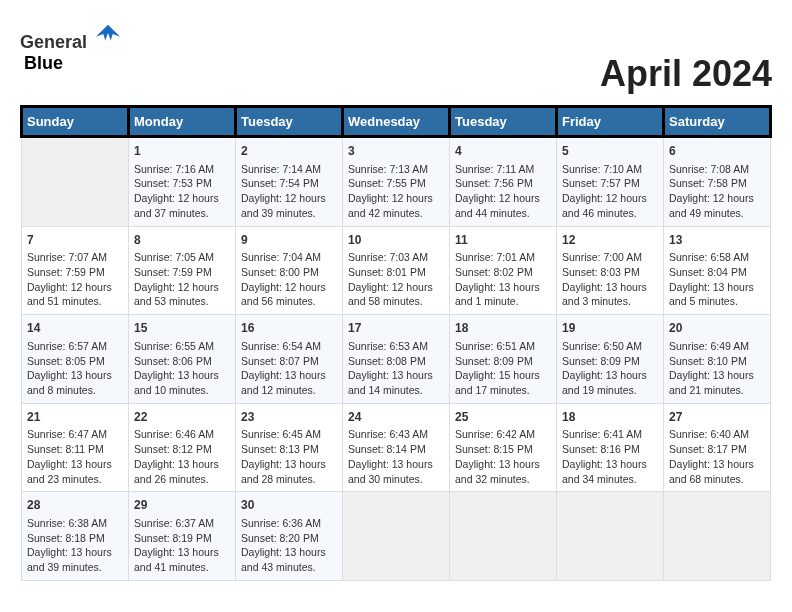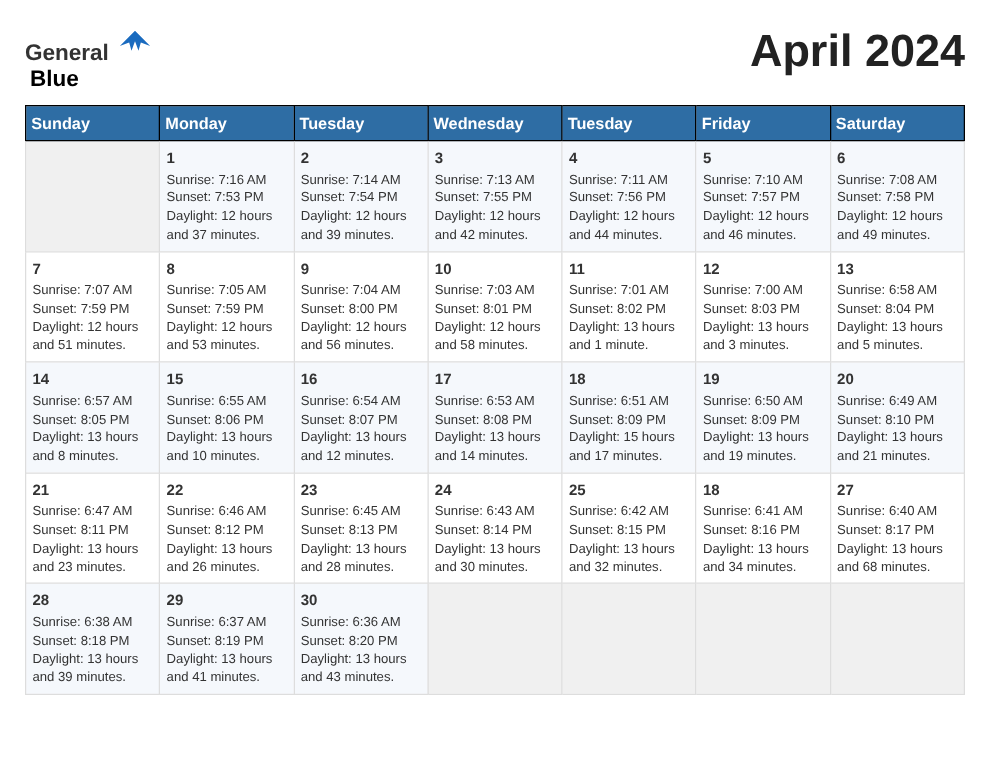--- a/index.html
+++ b/index.html
@@ -30,20 +30,21 @@
       font-weight: bold;
       color: #000000;
     }
     .logo-icon {
       width: 28px;
       height: 28px;
       margin-left: 2px;
     }
     .title-area {
       text-align: left;
+      margin-top: 33px;
     }
     .main-title {
       font-size: 36px;
       font-weight: bold;
       color: #222;
     }
     .subtitle {
       font-size: 16px;
       color: #444;
     }
@@ -52,21 +53,21 @@
       border-collapse: collapse;
       font-size: 11px;
     }
     .calendar thead tr th {
       background-color: #2e6da4;
       color: #fff;
       padding: 6px 4px;
       text-align: left;
       font-size: 13px;
       font-weight: bold;
-      border: 1px solid #000000;
+      border: 3px solid #000000;
     }
     .calendar tbody tr td {
       vertical-align: top;
       padding: 5px 5px;
       border: 1px solid #ddd;
       min-width: 100px;
       height: 80px;
       background: #fff;
       color: #333;
       font-size: 10.5px;

